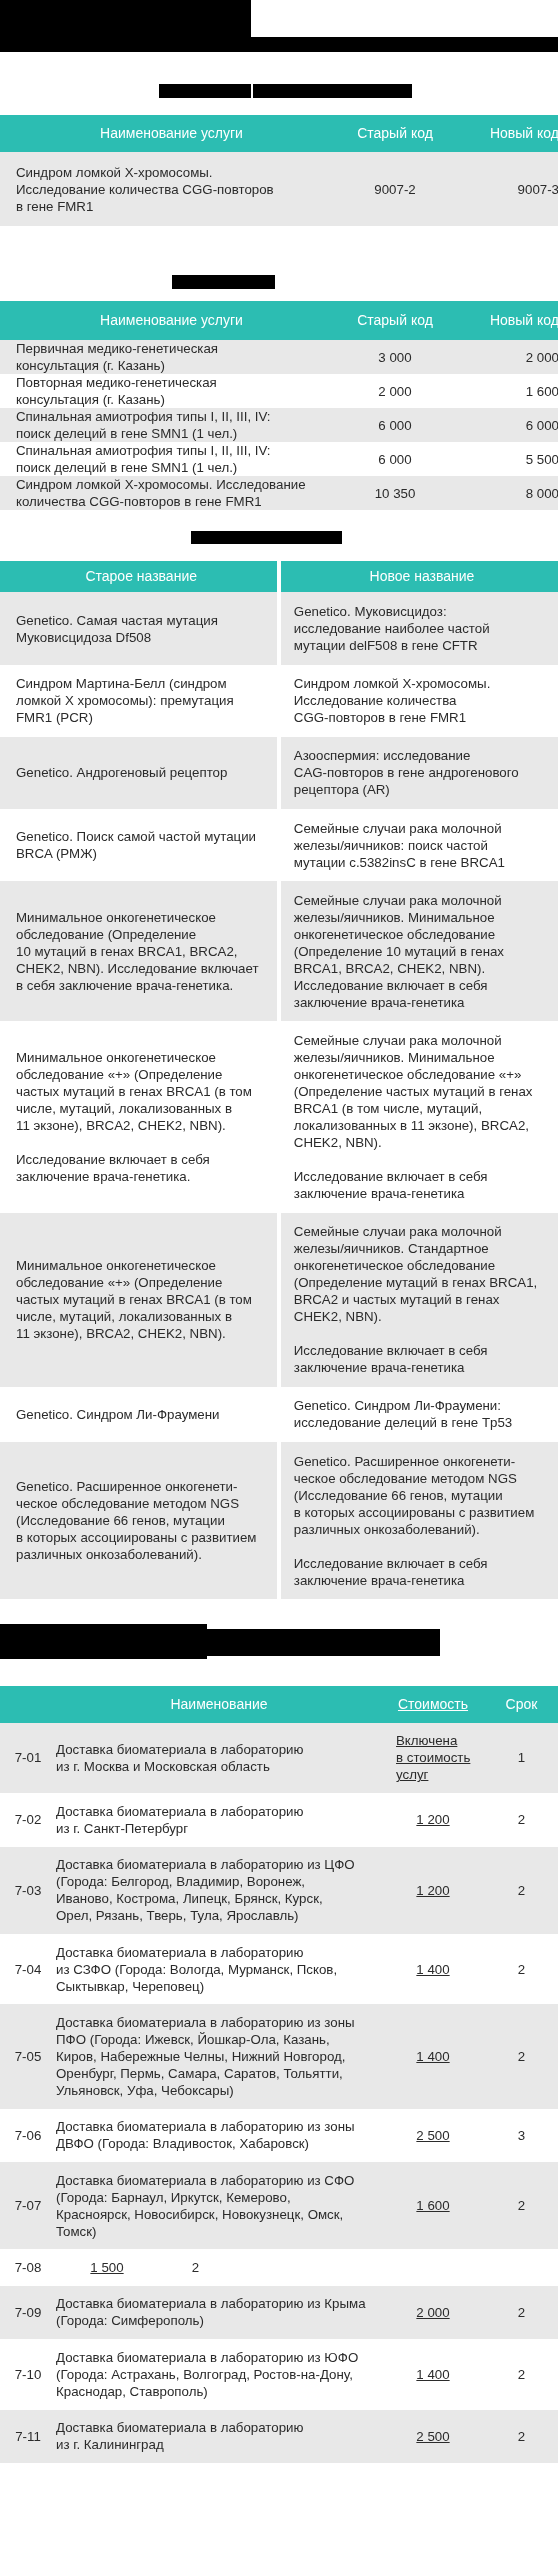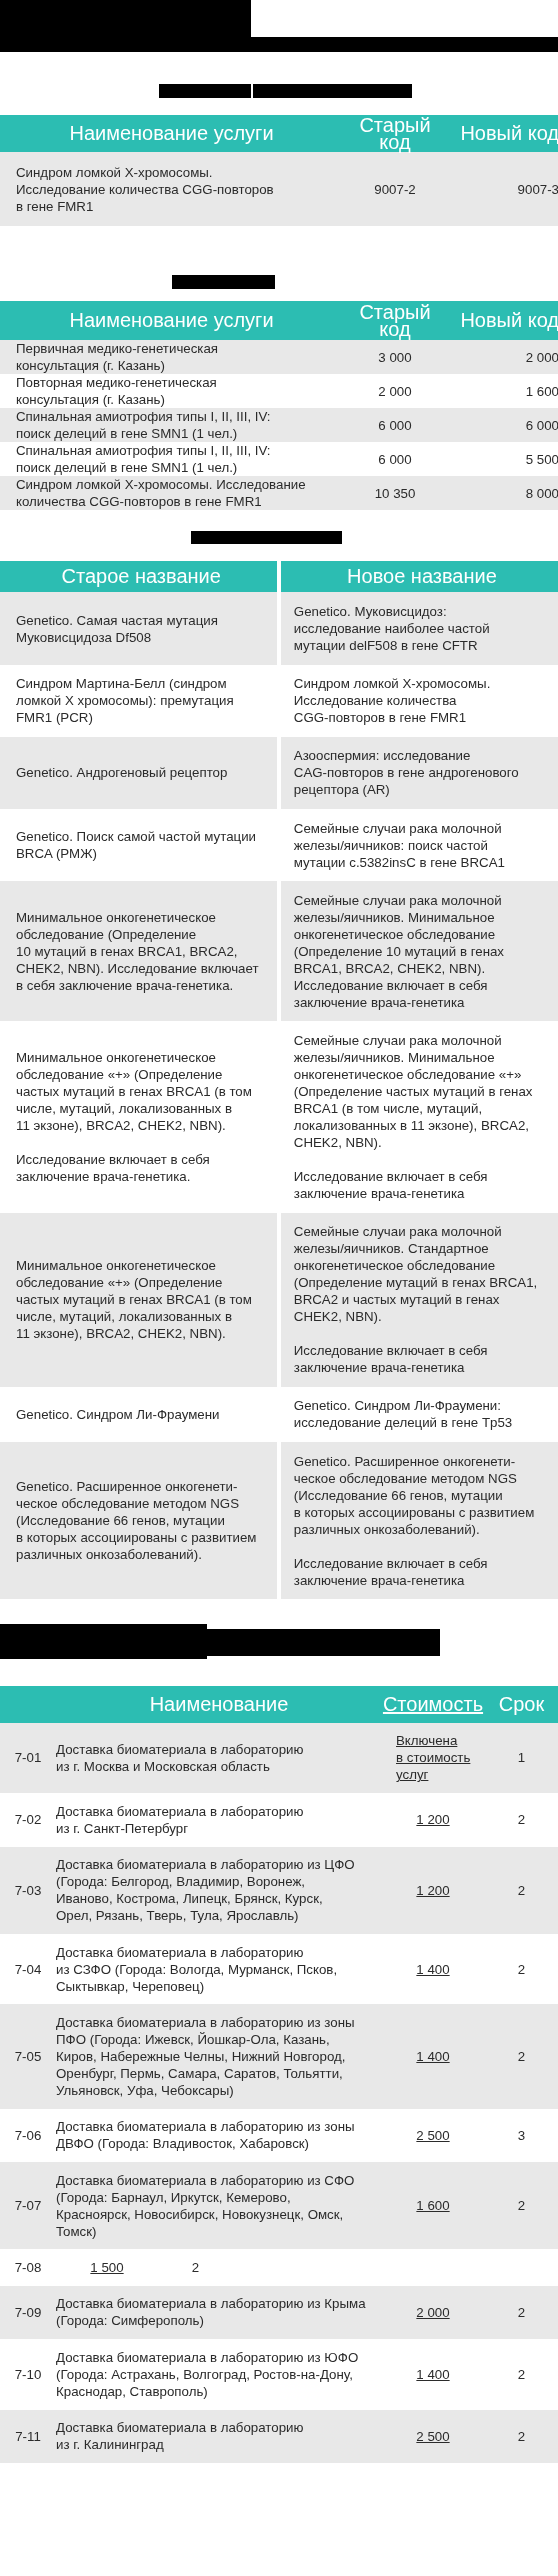--- a/index.html
+++ b/index.html
@@ -24,21 +24,21 @@
   .r-subrow{margin-top:32px;padding-left:159px;display:flex;gap:1.8px;height:14px;}
   .r-sub1{width:92px;height:14px;}
   .r-sub2{width:159px;height:14px;}
   .r-label1{margin:49px 0 0 172px;width:103px;height:14px;}
   .r-label2{margin:21px 0 0 191px;width:151px;height:12.4px;}
   .r-blockrow{margin-top:25px;display:flex;height:35px;}
   .r-block-a{width:207px;height:35px;}
   .r-block-b{width:233px;height:27.5px;margin-top:4.4px;}
 
   
-  .thead{display:flex;align-items:center;background:var(--teal);color:var(--htext);font-size:20px;}
+  .thead{display:flex;align-items:center;background:var(--teal);color:var(--htext);font-size:14px;}
   .trow{display:flex;align-items:center;}
   .trow.gray .cellbg, .trow.gray{background:var(--gray);}
   .cell{white-space:pre-line;}
 
   
   .t-codes .thead{height:37px;}
   .t2 .thead{height:39px;margin-top:12.4px;}
   .t1{margin-top:17px;}
   .c-name{flex:1;padding-left:16px;}
   .c-name.th{padding-left:0;text-align:center;}

